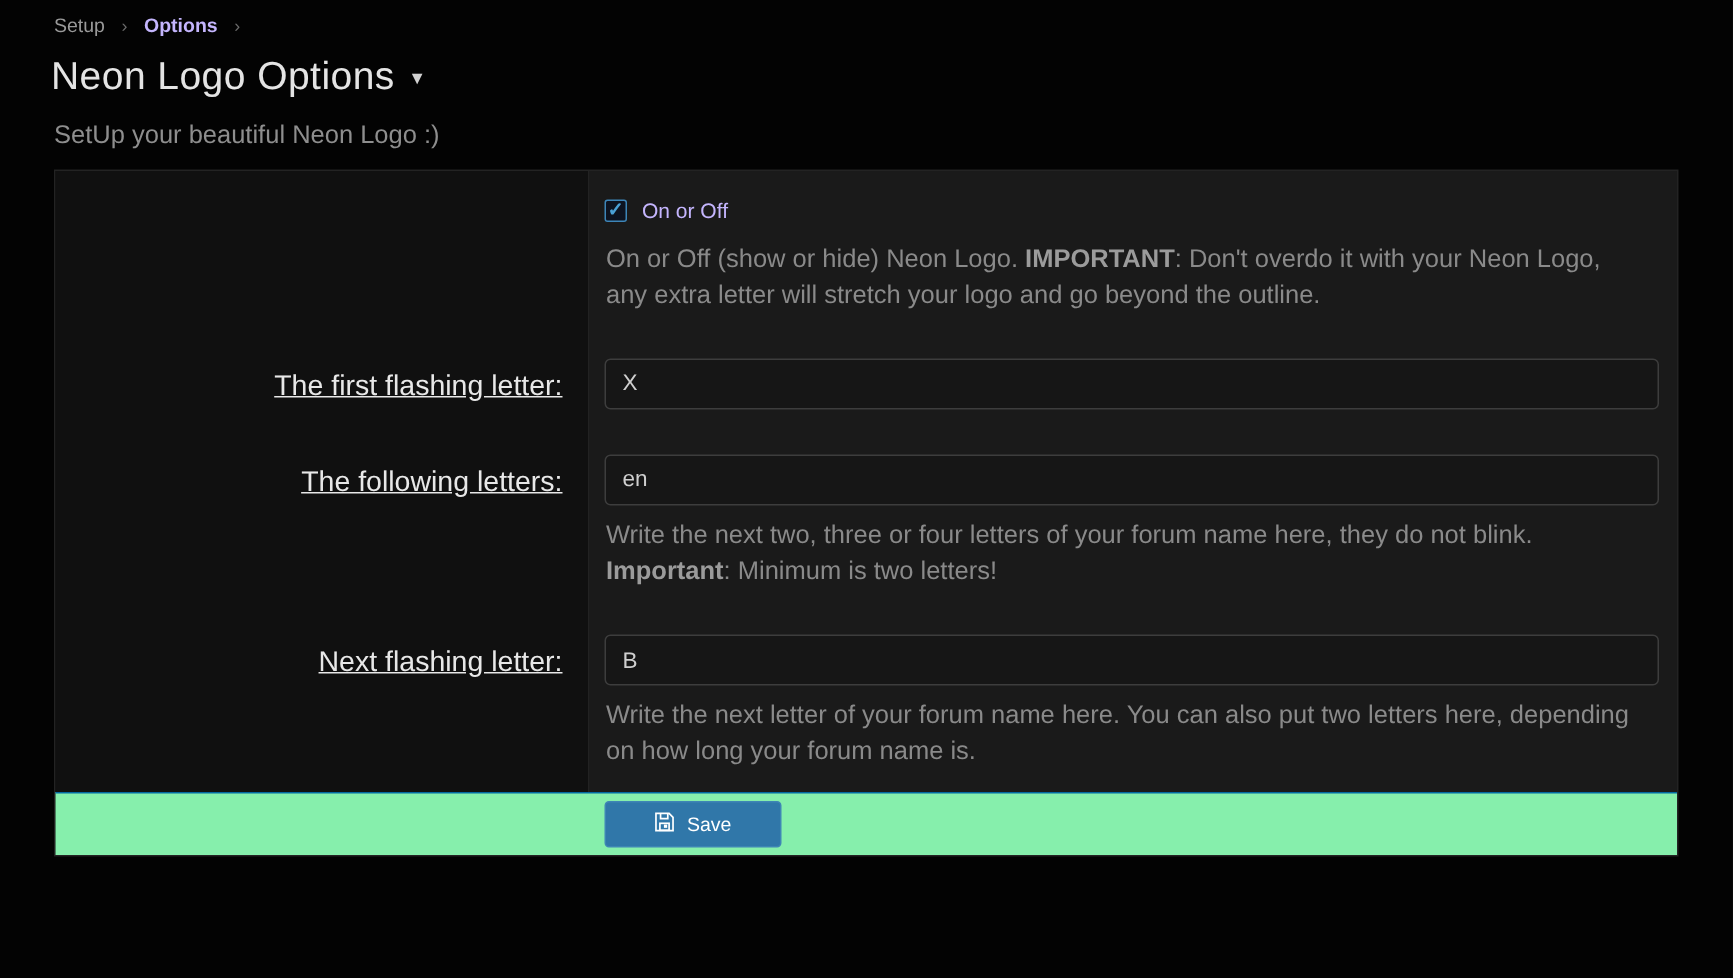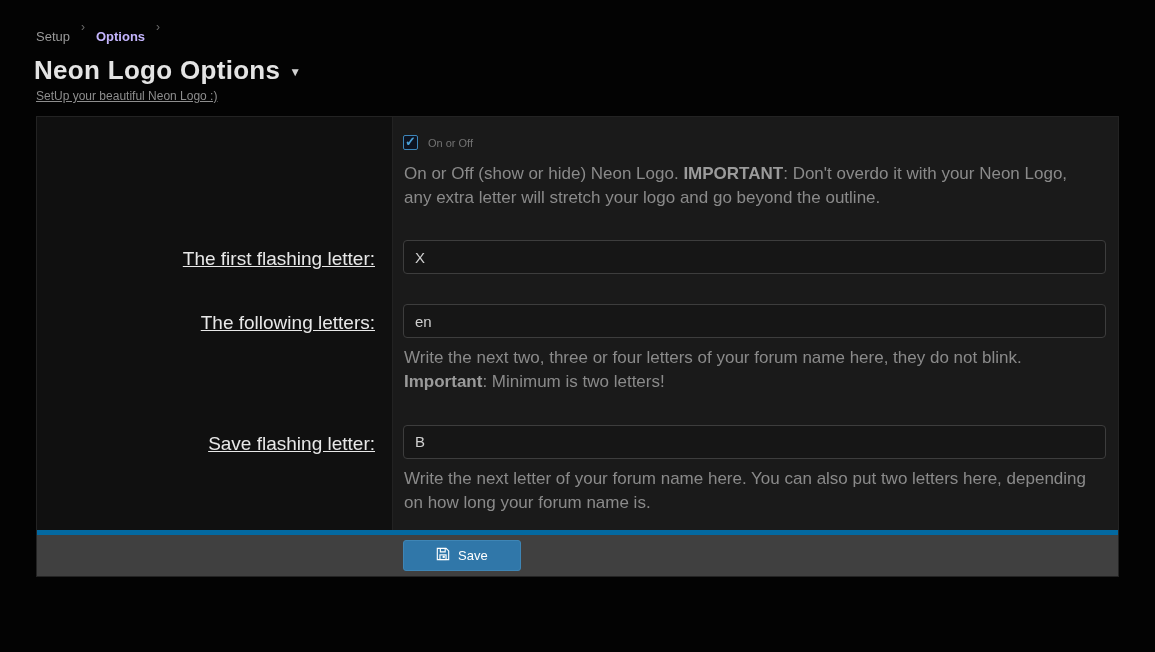--- a/index.html
+++ b/index.html
@@ -10,36 +10,36 @@
     font-family: "Liberation Sans", "DejaVu Sans", sans-serif;
     overflow: hidden;
   }
 
   
   .breadcrumb {
     display: flex; align-items: center; gap: 11px;
     padding: 9px 0 0 36px;
     font-size: 13px;
   }
-  .crumb { color: #9a9a9a; text-decoration: none; cursor: pointer; margin-top: 20px; }
+  .crumb { color: #9a9a9a; text-decoration: none; cursor: pointer; }
   .crumb.current { color: #c4b5fd; font-weight: bold; }
   .crumb-sep { color: #6b6b6b; font-size: 12px; }
 
   .page-title {
     margin: 11px 0 3px 34px;
     font-size: 26px;
-    font-weight: 700;
+    font-weight: 400;
     color: #e4e4e4;
     letter-spacing: 0.3px;
     cursor: pointer;
     display: inline-block;
   }
   .title-caret { font-size: 12px; color: #d2d2d2; margin-left: 9px; vertical-align: 3px; }
 
-  .subtitle { margin: 0 0 0 36px; font-size: 12px; color: #8e8e8e; text-decoration: underline; }
+  .subtitle { margin: 11px 0 0 36px; font-size: 17px; color: #8e8e8e; }
 
   
   .form-container {
     margin: 13px 36px 0 36px;
     border: 1px solid #232323;
   }
   .form-body {
     position: relative;
     background: #1a1a1a;
     padding: 17px 0 15px 0;
@@ -99,26 +99,26 @@
     cursor: pointer;
   }
   .cb-input:checked::after {
     content: "✓";
     position: absolute;
     left: 1px; top: -2px;
     font-size: 13px;
     font-weight: bold;
     color: #4aa0d5;
   }
-  .cb-text { font-size: 11px; color: #737373; }
+  .cb-text { font-size: 14px; color: #c4b5fd; }
 
   
   .form-footer {
-    background: #404040;
-    border-top: 5px solid #0369a1;
+    background: #86efac;
+    border-top: 1px solid #0369a1;
     padding: 5px 0 5px 366px;
   }
   .save-btn {
     display: inline-flex; align-items: center; gap: 8px;
     background: #3077a9;
     border: 1px solid #3e85b5;
     border-radius: 3px;
     color: #ffffff;
     font-size: 13px;
     font-family: inherit;
@@ -166,21 +166,21 @@
 
     <div class="row">
       <div class="row-label">The following letters:</div>
       <div class="row-control">
         <input type="text" class="text-input" value="en" style="">
         <p class="desc"><span>Write the next two, three or four letters of your forum name here, they do not blink. </span><b>Important</b><span>: Minimum is two letters!</span></p>
       </div>
     </div>
 
     <div class="row">
-      <div class="row-label">Save flashing letter:</div>
+      <div class="row-label">Next flashing letter:</div>
       <div class="row-control">
         <input type="text" class="text-input" value="B" style="">
         <p class="desc"><span>Write the next letter of your forum name here. You can also put two letters here, depending on how long your forum name is.</span><b></b><span></span></p>
       </div>
     </div>
 
 
   </div>
 
   <div class="form-footer">

